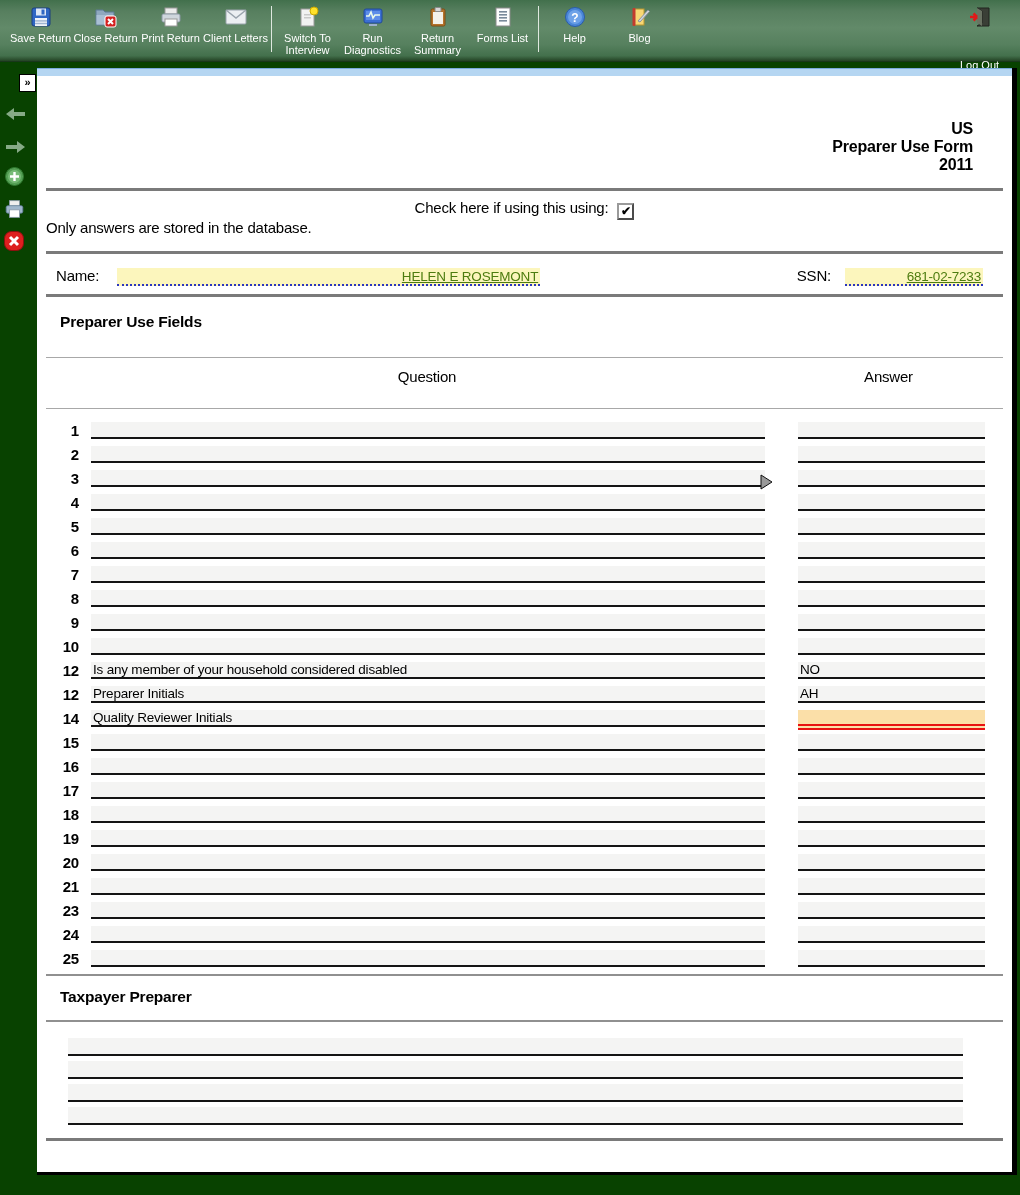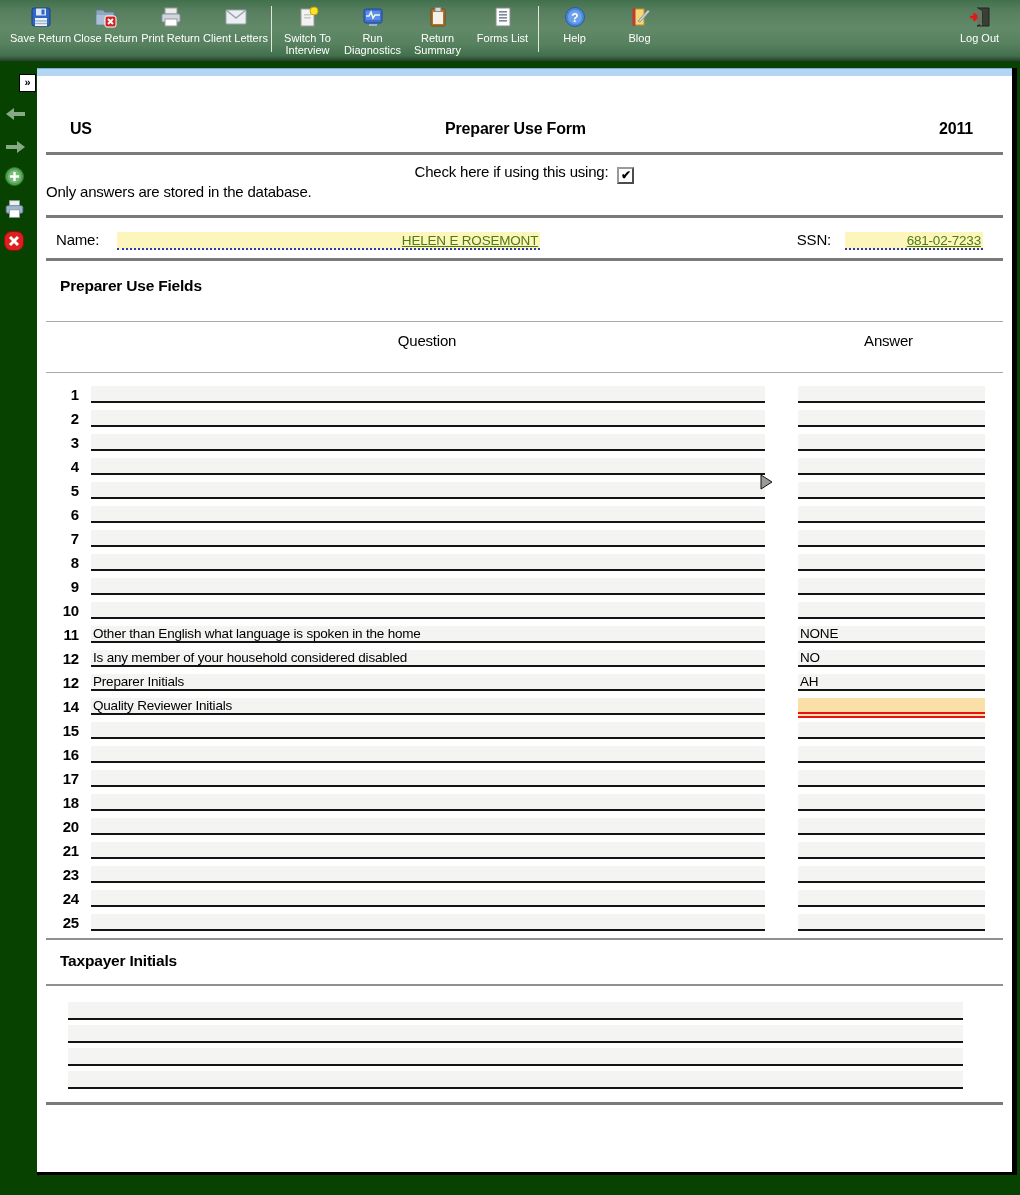--- a/index.html
+++ b/index.html
@@ -16,40 +16,40 @@
   }
   .tbtn{
     display:flex;flex-direction:column;align-items:center;justify-content:flex-start;
     width:65px;min-height:54px;color:#fff;font-size:11px;line-height:12px;
     text-align:center;cursor:pointer;padding-top:2px;
   }
   .ticon{width:24px;height:24px;margin-bottom:3px;display:block;}
   .ticon svg{width:24px;height:24px;display:block;}
   .tlabel{white-space:pre-line;}
   .tsep{width:1px;height:46px;background:#dfe8df;margin:3px 3px 0 3px;}
-  .tlogout{margin-left:auto;}
+  .tlogout{margin-left:auto;gap:27px;}
   
   .side-icon{position:absolute;cursor:pointer;}
   .expand-tab{
     position:absolute;left:19px;top:74px;width:15px;height:16px;background:#fff;
     border:1px solid #000;font-size:11px;font-weight:bold;line-height:15px;text-align:center;
     cursor:pointer;z-index:5;
   }
   
   .panel{
     position:absolute;left:37px;top:68px;width:975px;height:1104px;background:#fff;
     border-right:5px solid #000;border-bottom:3px solid #000;box-sizing:content-box;
   }
   .bluebar{height:7px;background:#b5d6f2;border-top:1px solid #78aadc;}
   .form{padding:0 9px;letter-spacing:-0.2px;color:#000;}
   .rule-thick{height:3px;background:#7a7a7a;border:0;margin:0;}
   .rule-mid{height:2px;background:#909090;border:0;margin:0;}
   .rule-thin{height:1px;background:#a8a8a8;border:0;margin:0;}
   .title-row{display:flex;justify-content:space-between;align-items:flex-end;
-    padding:44px 30px 14px 24px;font-weight:bold;font-size:16px;}
+    padding:44px 30px 14px 24px;font-weight:bold;font-size:16px;flex-direction:column;}
   .check-row{text-align:center;font-size:15px;margin-top:8px;height:20px;}
   .checkbox{
     display:inline-block;width:13px;height:13px;background:#fff;vertical-align:-2px;
     border:2px solid;border-color:#9a9a9a #4c4c4c #4c4c4c #9a9a9a;
     font-size:12px;font-weight:bold;line-height:13px;text-align:center;margin-left:9px;cursor:pointer;
   }
   .note-row{font-size:15px;height:20px;margin-bottom:12px;}
   .name-row{display:flex;align-items:flex-end;margin:10px 0 8px 0;padding-left:10px;
     font-size:15px;height:22px;text-align:right;}
   .flabel{line-height:20px;}
@@ -327,25 +327,20 @@
           <div class="rnum">9</div>
           <div class="qfield"></div>
           <div class="afield"></div>
         </div>
         <div class="frow">
           <div class="rnum">10</div>
           <div class="qfield"></div>
           <div class="afield"></div>
         </div>
         <div class="frow">
-          <div class="rnum">11</div>
-          <div class="qfield">Other than English what language is spoken in the home</div>
-          <div class="afield">NONE</div>
-        </div>
-        <div class="frow">
           <div class="rnum">12</div>
           <div class="qfield">Is any member of your household considered disabled</div>
           <div class="afield">NO</div>
         </div>
         <div class="frow">
           <div class="rnum">12</div>
           <div class="qfield">Preparer Initials</div>
           <div class="afield">AH</div>
         </div>
         <div class="frow">
@@ -367,20 +362,25 @@
           <div class="rnum">17</div>
           <div class="qfield"></div>
           <div class="afield"></div>
         </div>
         <div class="frow">
           <div class="rnum">18</div>
           <div class="qfield"></div>
           <div class="afield"></div>
         </div>
         <div class="frow">
+          <div class="rnum">19</div>
+          <div class="qfield"></div>
+          <div class="afield"></div>
+        </div>
+        <div class="frow">
           <div class="rnum">20</div>
           <div class="qfield"></div>
           <div class="afield"></div>
         </div>
         <div class="frow">
           <div class="rnum">21</div>
           <div class="qfield"></div>
           <div class="afield"></div>
         </div>
         <div class="frow">
@@ -394,21 +394,21 @@
           <div class="afield"></div>
         </div>
         <div class="frow">
           <div class="rnum">25</div>
           <div class="qfield"></div>
           <div class="afield"></div>
         </div>
       </div>
     <div class="rule-mid"></div>
 
-    <div class="reminders-title">Taxpayer Initials</div>
+    <div class="reminders-title">Taxpayer Preparer</div>
     <div class="rule-mid"></div>
 
     <div class="rlines">
         <div class="rline"></div>
         <div class="rline"></div>
         <div class="rline"></div>
         <div class="rline"></div>
       </div>
     <div class="rule-thick bottom-rule"></div>
   </div>

